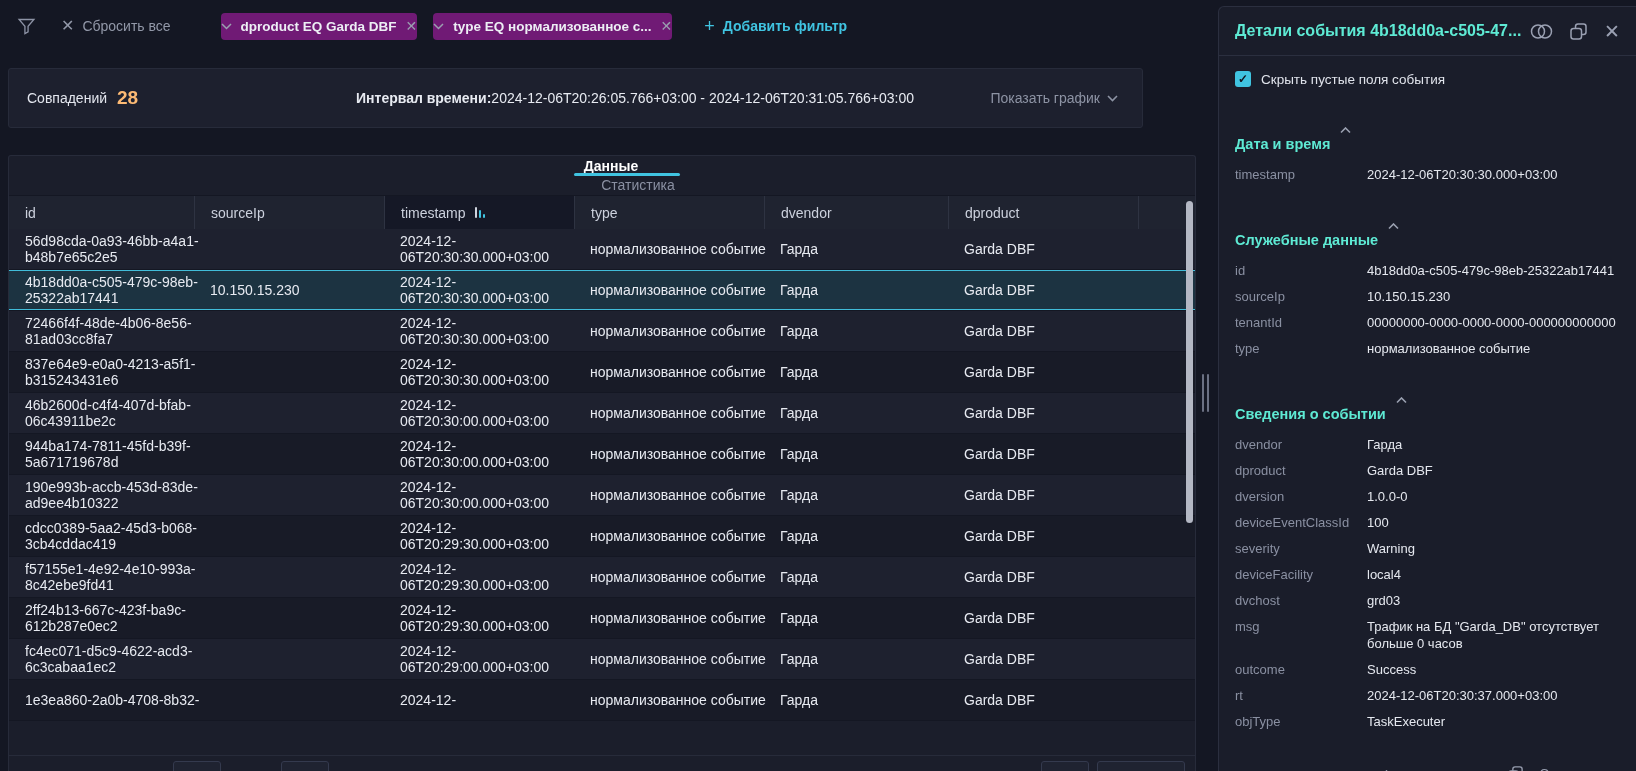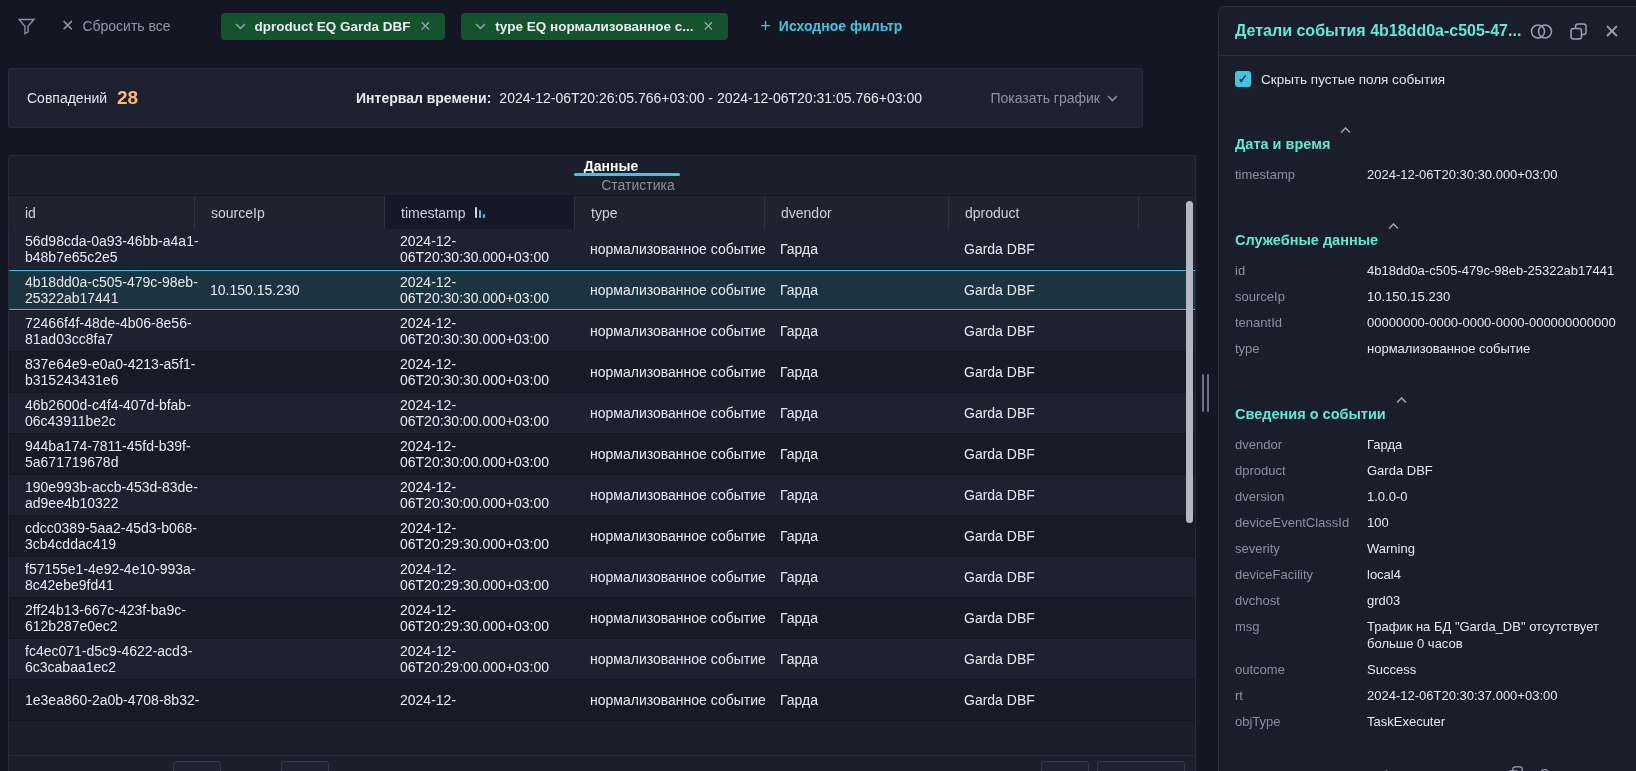--- a/index.html
+++ b/index.html
@@ -15,37 +15,37 @@
   
   .filter-bar {
     position:absolute; left:0; top:0; width:1210px; height:52px;
     display:flex; align-items:center; gap:14px; padding-left:16px;
   }
   .clear-all { display:flex; align-items:center; gap:8px; color:#9298a8; font-size:14px; cursor:pointer; margin-left:10px; }
   .clear-all .x { font-size:16px; line-height:1; }
   .chips { display:flex; align-items:center; gap:16px; margin-left:36px; }
   .chip {
     display:flex; align-items:center; gap:9px; height:27px;
-    background:#14532d; border-radius:4px; padding:0 14px;
+    background:#701a75; border-radius:4px; padding:0 0;
     font-size:13.5px; font-weight:bold; color:#eceef4; white-space:nowrap;
   }
   .chip .chip-x { color:#9aa0b0; font-size:14px; font-weight:normal; cursor:pointer; }
   .add-filter { display:flex; align-items:center; gap:8px; color:#40c4e1; font-size:14px; font-weight:bold; margin-left:18px; cursor:pointer; }
   .add-filter .plus { font-size:18px; font-weight:normal; line-height:1; }
 
   
   .summary-card {
     position:absolute; left:8px; top:68px; width:1135px; height:60px;
     background:#1d202e; border:1px solid #272b3a; border-radius:3px;
     display:flex; align-items:center;
   }
   .matches { display:flex; align-items:center; gap:10px; padding-left:18px; }
   .matches-label { font-size:14px; color:#e3e6ee; }
   .matches-count { font-size:19px; font-weight:bold; color:#fdba74; }
-  .interval { position:absolute; left:347px; display:flex; align-items:center; gap:8px; font-size:14px; }
+  .interval { position:absolute; left:347px; display:flex; align-items:center; gap:0; font-size:14px; }
   .interval .int-label { font-weight:bold; }
   .show-chart { position:absolute; right:24px; display:flex; align-items:center; gap:7px; color:#8d93a4; font-size:14px; cursor:pointer; }
 
   
   .table-card {
     position:absolute; left:8px; top:155px; width:1188px; height:616px;
     background:#1b1e2b; border:1px solid #272b3a; border-bottom:none;
     border-radius:3px 3px 0 0; overflow:hidden;
   }
   .tabs { height:40px; display:flex; align-items:center; border-bottom:1px solid #141723;flex-direction:column; }
@@ -146,21 +146,21 @@
       <div class="chip">
         <svg width="11" height="7" viewBox="0 0 11 7">
           <polyline points="1,1 5.5,5.5 10,1" fill="none" stroke="#9aa0b0" stroke-width="1.5"></polyline>
         </svg>
         <span class="chip-label">type EQ нормализованное с...</span>
         <span class="chip-x">✕</span>
       </div>
     </div>
   <span class="add-filter">
     <span class="plus">+</span>
-    <span>Исходное фильтр</span>
+    <span>Добавить фильтр</span>
   </span>
 </div>
 
 <div class="summary-card">
   <div class="matches">
     <span class="matches-label">Совпадений</span>
     <span class="matches-count">28</span>
   </div>
   <div class="interval">
     <span class="int-label">Интервал времени:</span>

